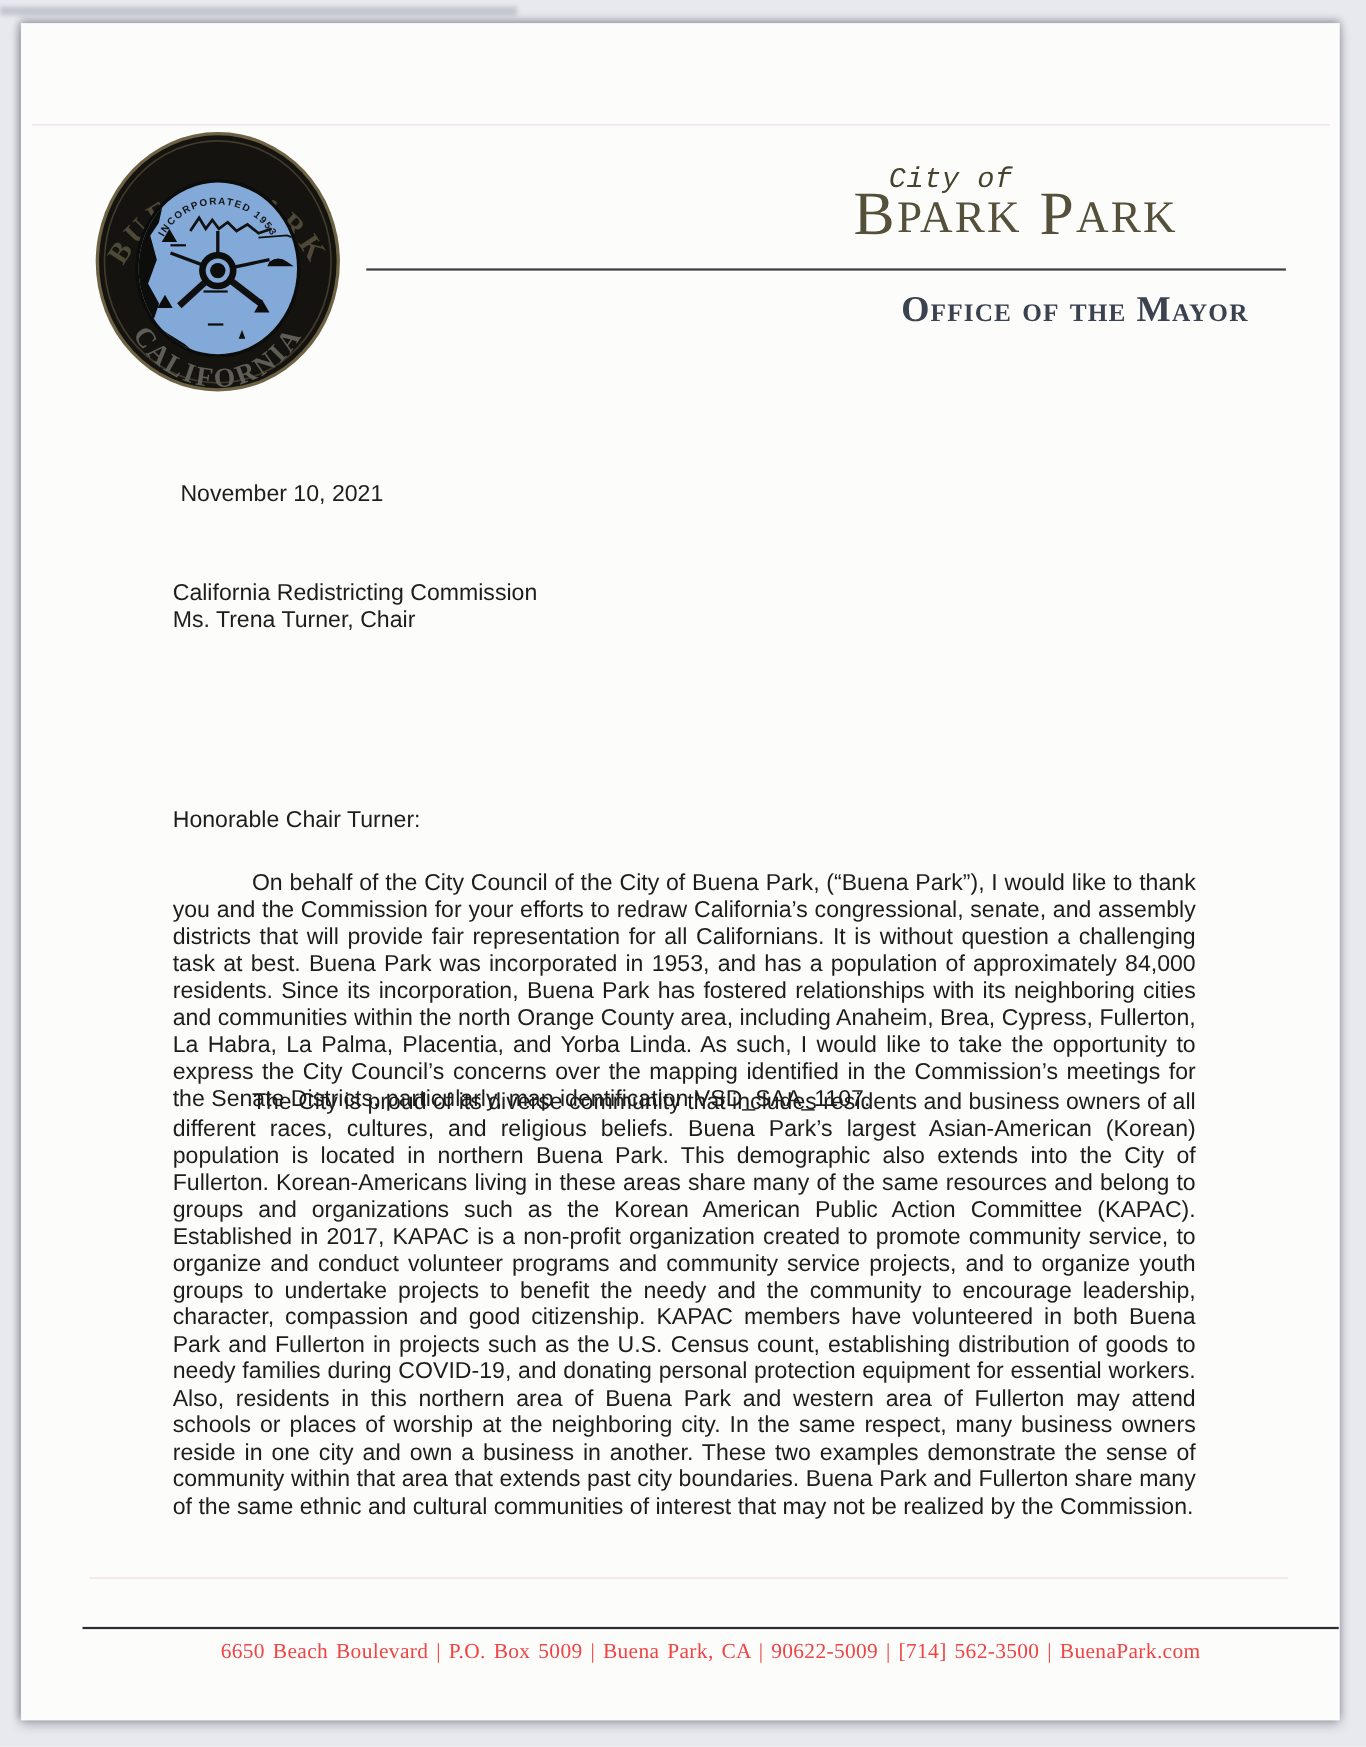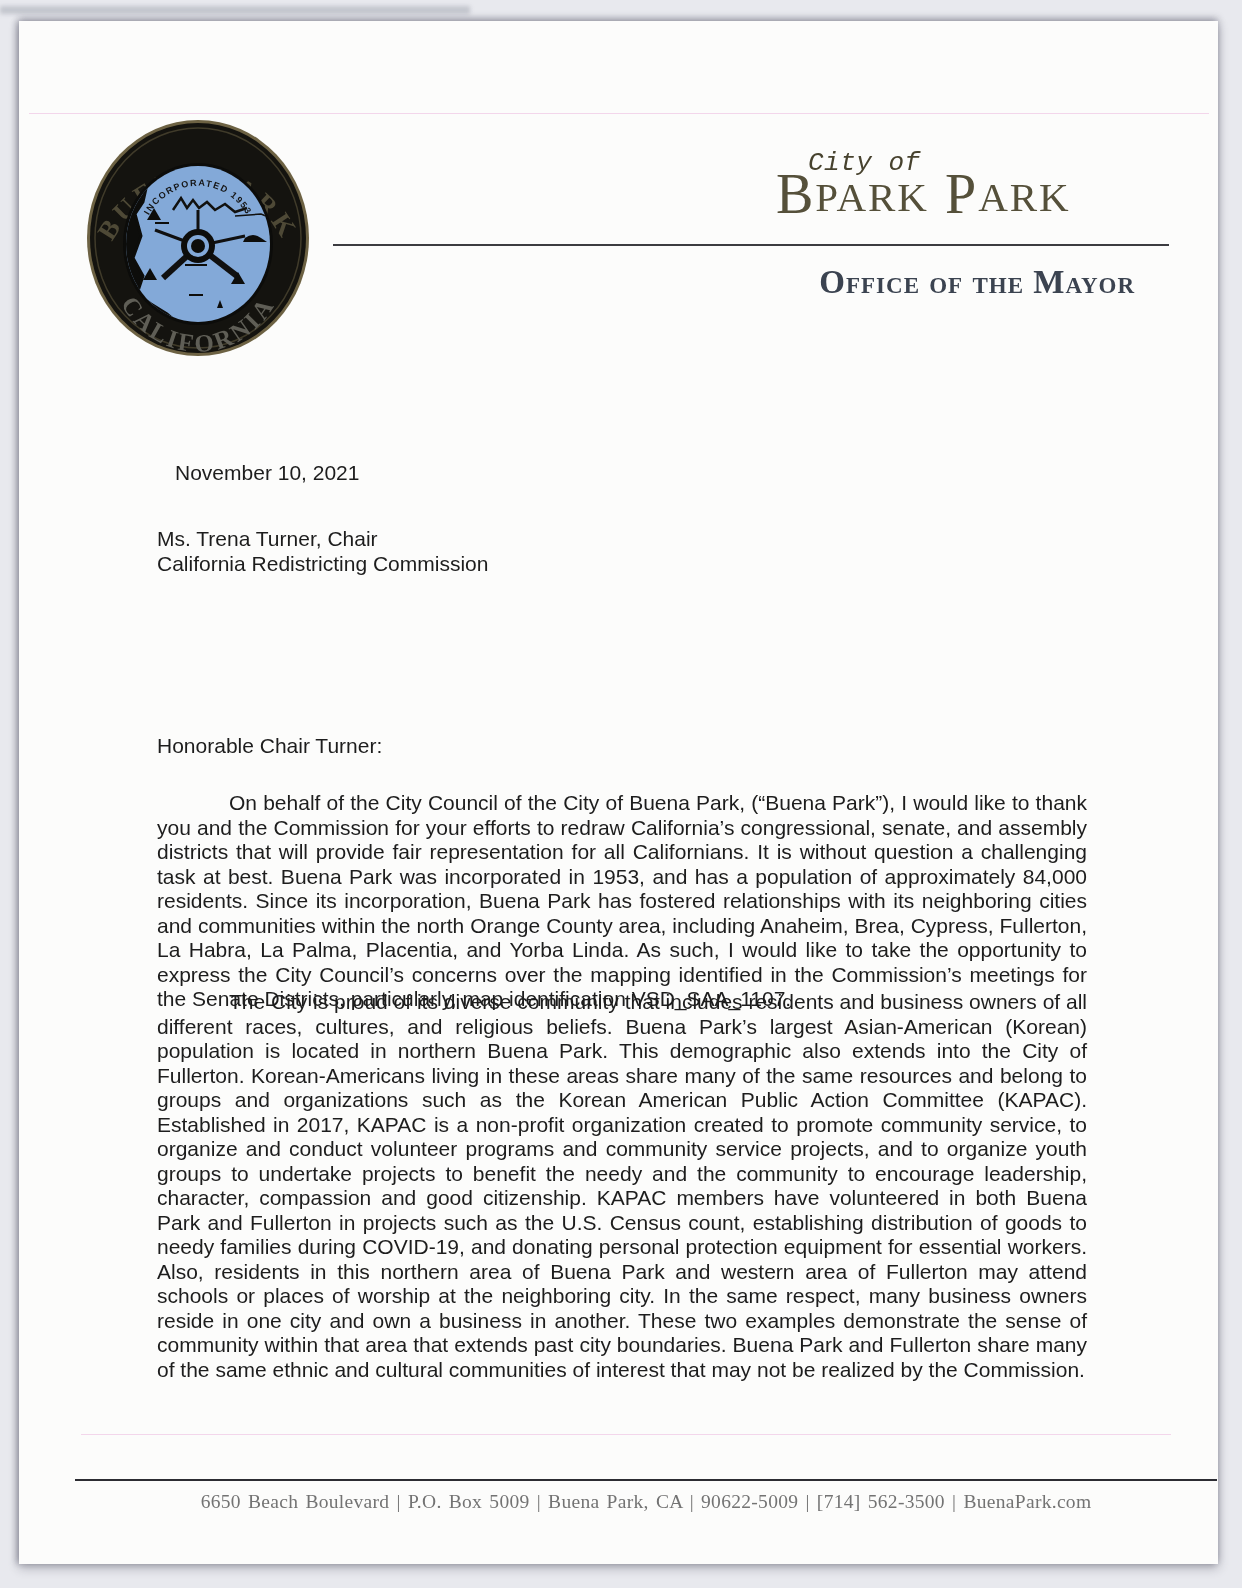--- a/index.html
+++ b/index.html
@@ -44,35 +44,35 @@
   .office{
     position:absolute;left:314px;top:243px;width:802px;
     text-align:right;
     font-family:"Liberation Serif",serif;
     font-variant:small-caps;font-weight:600;
     font-size:33px;color:#3b4350;letter-spacing:1px;
   }
 
   
   .body-text{color:#1d1d1d;font-size:21px;line-height:24.5px;}
-  .date{position:absolute;left:156px;top:416px;margin-top:24px;}
+  .date{position:absolute;left:145px;top:416px;}
   .recipient{position:absolute;left:138px;top:506px;}
   .re-line{position:absolute;left:138px;top:642px;width:930px;}
   .re-label{display:inline-block;width:78px;}
   .re-subject{font-weight:bold;letter-spacing:.2px;}
   .salutation{position:absolute;left:138px;top:689px;margin-top:24px;}
   .para{position:absolute;left:138px;width:930px;text-align:justify;text-indent:72px;}
   .para.p1{top:770px;}
   .para.p2{top:969px;}
 
   
   .foot-rule{position:absolute;left:56px;top:1458px;width:1142px;height:2px;background:#2c2c32;}
   .footer-text{
     position:absolute;left:56px;top:1470px;width:1142px;text-align:center;
-    font-family:"Liberation Serif",serif;font-size:19.5px;color:#737373;
+    font-family:"Liberation Serif",serif;font-size:19.5px;color:#ef4444;
     letter-spacing:.3px;word-spacing:2px;
   }
 </style>
 </head>
 <body>
 
 <div class="scan-smudge"></div>
 
 <div class="page">
 
@@ -134,22 +134,22 @@
   </svg>
 
   <div class="wordmark-cityof">City of</div>
   <div class="wordmark-name"><span class="lead">B</span><span>PARK</span><span class="lead"> P</span><span>ARK</span></div>
   <div class="head-rule"></div>
   <div class="office">Office of the Mayor</div>
 
   <div class="body-text date">November 10, 2021</div>
 
   <div class="body-text recipient">
+    <div>California Redistricting Commission</div>
     <div>Ms. Trena Turner, Chair</div>
-    <div>California Redistricting Commission</div>
   </div>
 
 
   <div class="body-text salutation">Honorable Chair Turner:</div>
 
   <div class="body-text para p1">On behalf of the City Council of the City of Buena Park,  (“Buena Park”), I would like to thank you and the Commission for your efforts to redraw California’s congressional, senate, and assembly districts that will provide fair representation for all Californians.  It is without question a challenging task at best.  Buena Park was incorporated in 1953, and has a population of approximately 84,000 residents.  Since its incorporation, Buena Park has fostered relationships with its neighboring cities and communities within the north Orange County area, including Anaheim, Brea, Cypress, Fullerton, La Habra, La Palma, Placentia, and Yorba Linda. As such, I would like to take the opportunity to express the City Council’s concerns over the mapping identified in the Commission’s meetings for the Senate Districts, particularly, map identification VSD_SAA_1107.</div>
   <div class="body-text para p2">The City is proud of its diverse community that includes residents and business owners of all different races, cultures, and religious beliefs. Buena Park’s largest Asian-American (Korean) population is located in northern Buena Park. This demographic also extends into the City of Fullerton.  Korean-Americans living in these areas share many of the same resources and belong to groups and organizations such as the Korean American Public Action Committee (KAPAC). Established in 2017, KAPAC is a non-profit organization created to promote community service, to organize and conduct volunteer programs and community service projects, and to organize youth groups to undertake projects to benefit the needy and the community to encourage leadership, character, compassion and good citizenship.  KAPAC members have volunteered in both Buena Park and Fullerton in projects such as the U.S. Census count, establishing distribution of goods to needy families during COVID-19, and donating personal protection equipment for essential workers. Also, residents in this northern area of Buena Park and western area of Fullerton may attend schools or places of worship at the neighboring city. In the same respect, many business owners reside in one city and own a business in another. These two examples demonstrate the sense of community within that area that extends past city boundaries. Buena Park and Fullerton share many of the same ethnic and cultural communities of interest that may not be realized by the Commission.</div>
 
   <div class="foot-rule"></div>
   <div class="footer-text">6650 Beach Boulevard | P.O. Box 5009 | Buena Park, CA | 90622-5009 | [714] 562-3500 | BuenaPark.com</div>

